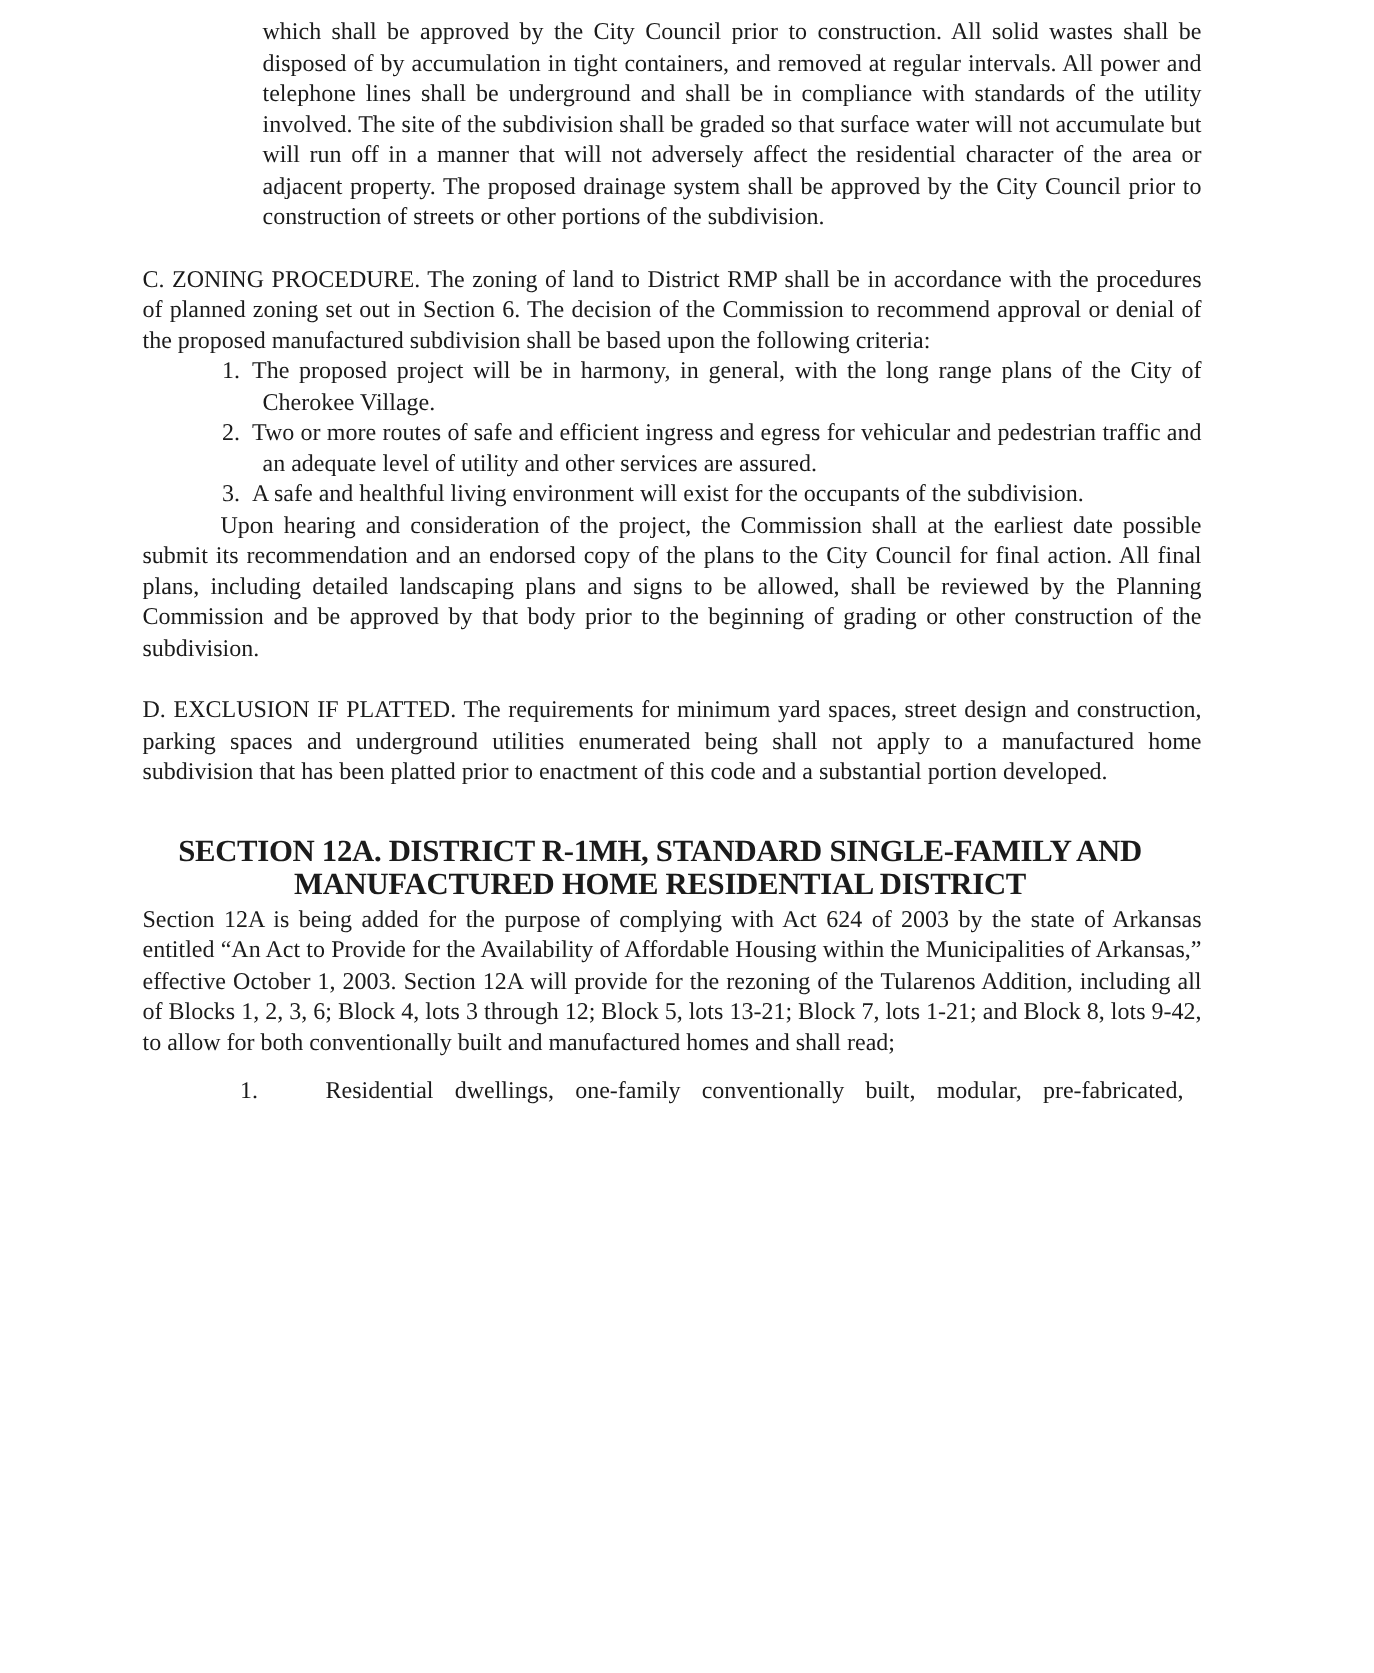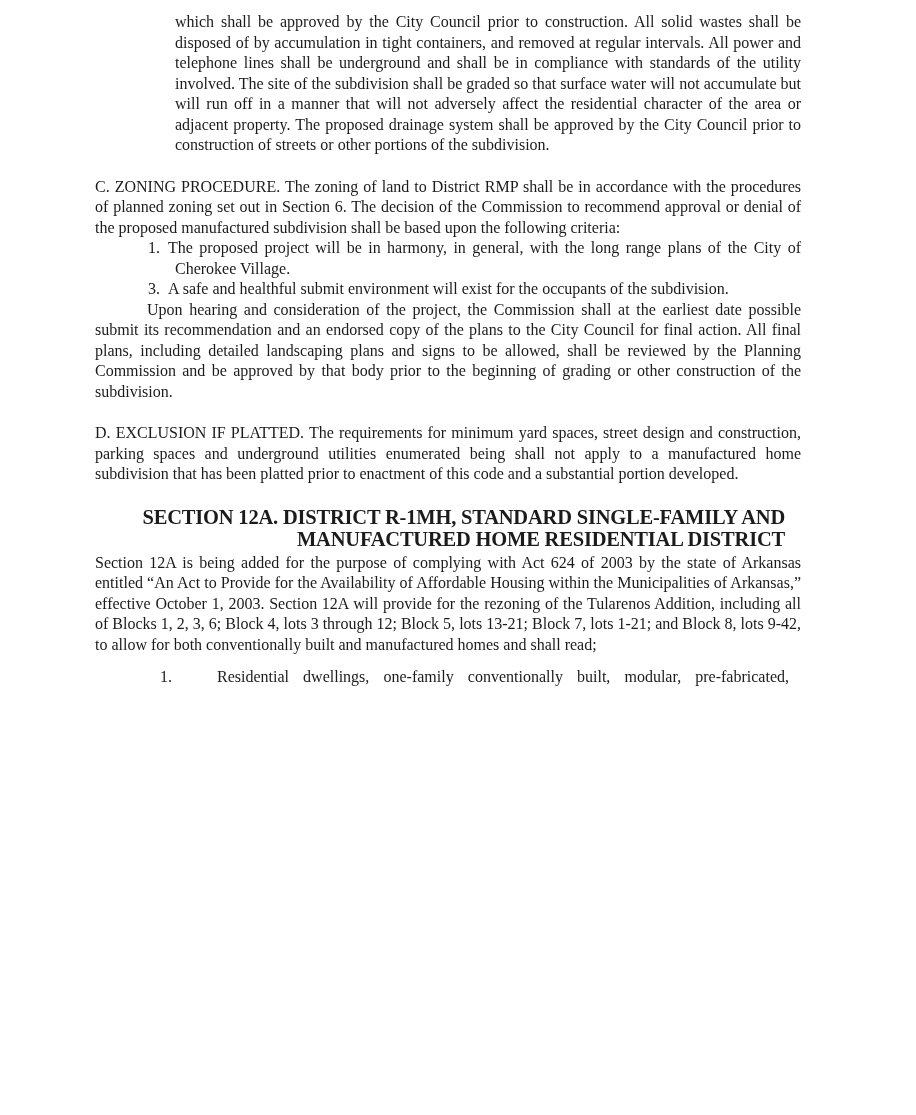--- a/index.html
+++ b/index.html
@@ -54,27 +54,27 @@
     text-align: justify;
     text-align-last: justify;
   }
   .uses-num {
     display: inline-block;
     width: 57px;
     text-indent: 0;
     text-align-last: left;
   }
   .heading {
-    margin: 21px 0 3px 0;
+    margin: 31px 0 3px 0;
     font-size: 20.5px;
     line-height: 22px;
     font-weight: bold;
     letter-spacing: -0.2px;
     max-width: 690px;
-    text-align: right;
+    text-align: center;
   }
   .footer {
     position: absolute;
     left: 95px;
     right: 115px;
     top: 1034px;
     font-size: 16px;
     line-height: 21.5px;
   }
   .footer-row {
@@ -91,21 +91,22 @@
 <body>
 
 <div class="page">
 
   <p class="para indent-block">which shall be approved by the City Council prior to construction.  All solid wastes shall be disposed of by accumulation in tight containers, and removed at regular intervals.  All power and telephone lines shall be underground and shall be in compliance with standards of the utility involved.  The site of the subdivision shall be graded so that surface water will not accumulate but will run off in a manner that will not adversely affect the residential character of the area or adjacent property.  The proposed drainage system shall be approved by the City Council prior to construction of streets or other portions of the subdivision.</p>
 
   <p class="para gap-top">C.  ZONING PROCEDURE.  The zoning of land to District RMP shall be in accordance with the procedures of planned zoning set out in Section 6.  The decision of the Commission to recommend approval or denial of the proposed manufactured subdivision shall be based upon the following criteria:</p>
 
   <div class="criteria">
     <div class="crit-item"><span class="crit-num">1.</span><span>The proposed project will be in harmony, in general, with the long range plans of the City of Cherokee Village.</span></div>
-    <div class="crit-item"><span class="crit-num">3.</span><span>A safe and healthful submit environment will exist for the occupants of the subdivision.</span></div>
+    <div class="crit-item"><span class="crit-num">2.</span><span>Two or more routes of safe and efficient ingress and egress for vehicular and pedestrian traffic and an adequate level of utility and other services are assured.</span></div>
+    <div class="crit-item"><span class="crit-num">3.</span><span>A safe and healthful living environment will exist for the occupants of the subdivision.</span></div>
   </div>
 
   <p class="para first-indent">Upon hearing and consideration of the project, the Commission shall at the earliest date possible submit its recommendation and an endorsed copy of the plans to the City Council for final action.  All final plans, including detailed landscaping plans and signs to be allowed, shall be reviewed by the Planning Commission and be approved by that body prior to the beginning of grading or other construction of the subdivision.</p>
 
   <p class="para gap-top">D.  EXCLUSION IF PLATTED.  The requirements for minimum yard spaces, street design and construction, parking spaces and underground utilities enumerated being shall not apply to a manufactured home subdivision that has been platted prior to enactment of this code and a substantial portion developed.</p>
 
 
   <h2 class="heading">SECTION 12A. DISTRICT R-1MH, STANDARD SINGLE-FAMILY AND MANUFACTURED HOME RESIDENTIAL DISTRICT</h2>
 
   <p class="para">Section 12A is being added for the purpose of complying with Act 624 of 2003 by the state of Arkansas entitled “An Act to Provide for the Availability of Affordable Housing within the Municipalities of Arkansas,” effective October 1, 2003.  Section 12A will provide for the rezoning of the Tularenos Addition, including all of Blocks 1, 2, 3, 6; Block 4, lots 3 through 12; Block 5, lots 13-21; Block 7, lots 1-21; and Block 8, lots 9-42, to allow for both conventionally built and manufactured homes and shall read;</p>

